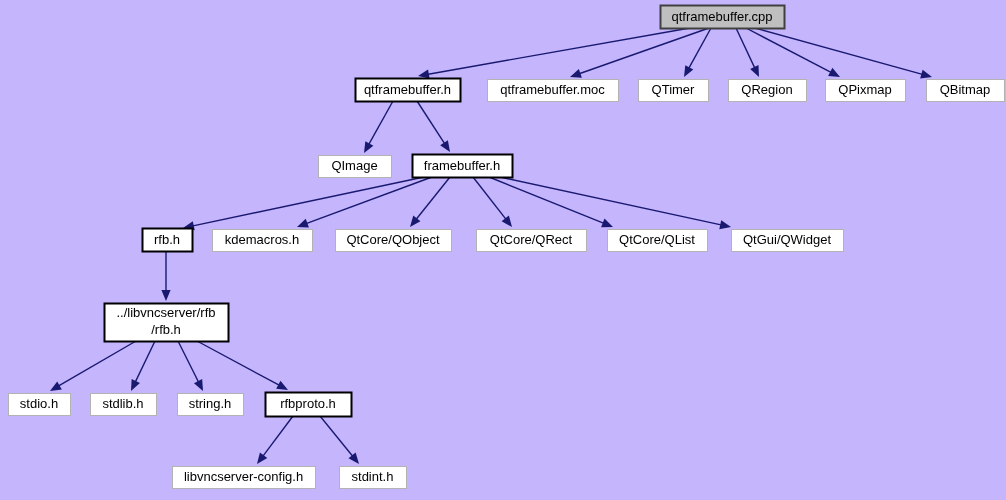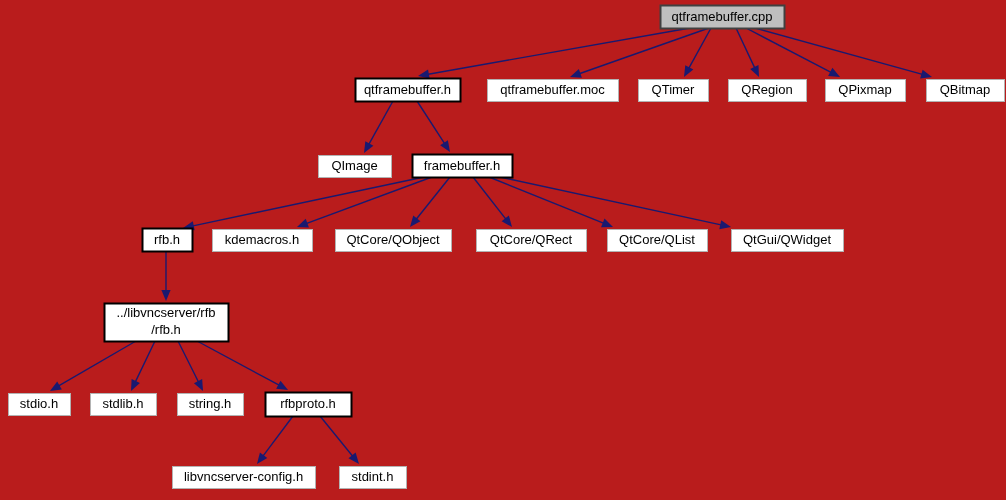--- a/index.html
+++ b/index.html
@@ -4,21 +4,21 @@
 <style>
   html, body {
     margin: 0;
     padding: 0;
     background: #ffffff;
   }
   #graph-root {
     position: relative;
     width: 1006px;
     height: 500px;
-    background: #b91c1c;
+    background: #c4b5fd;
     font-family: "Liberation Sans", sans-serif;
     overflow: hidden;
   }
   svg#graph-svg {
     position: absolute;
     top: 0;
     left: 0;
     width: 1006px;
     height: 500px;
     display: block;

